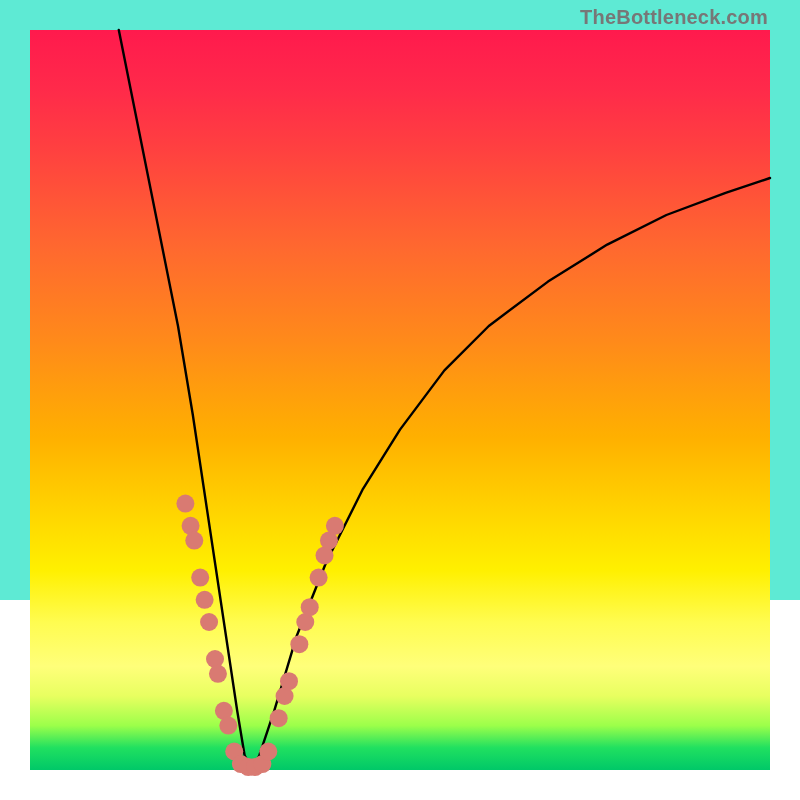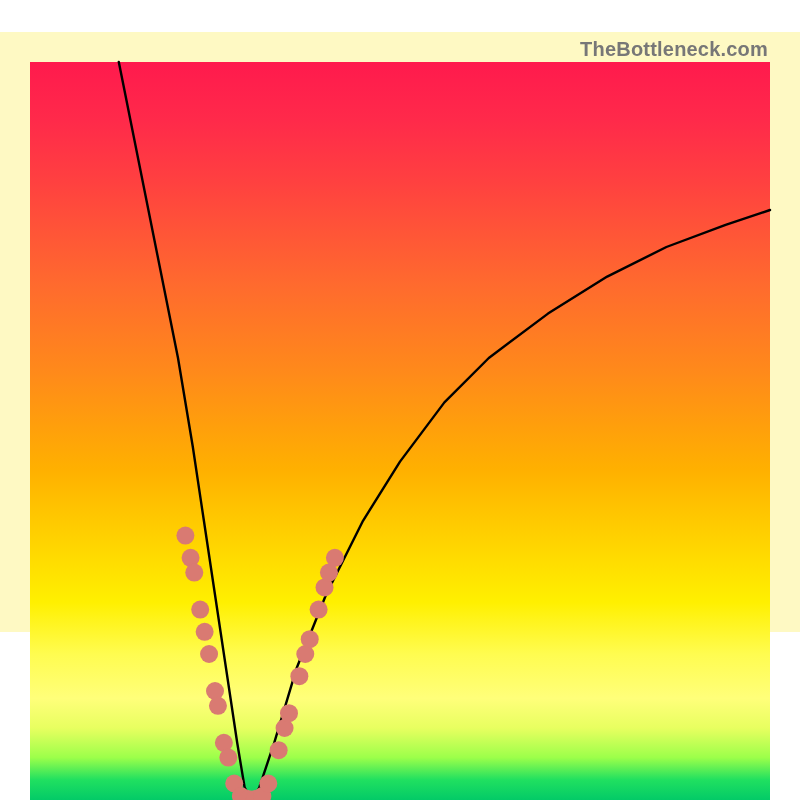--- a/index.html
+++ b/index.html
@@ -6,23 +6,22 @@
     margin: 0;
     padding: 0;
     width: 800px;
     height: 800px;
     overflow: hidden;
     font-family: Arial, Helvetica, sans-serif;
   }
   .outer {
     width: 800px;
     height: 600px;
-    background: #fef9c3;
+    background: #5eead4;
     position: relative;
-    margin-top: 32px;
   }
   .plot-area {
     position: absolute;
     left: 30px;
     top: 30px;
     width: 740px;
     height: 740px;
     background: linear-gradient(to bottom,
       #ff1a4d 0%,
       #ff2a4a 8%,

